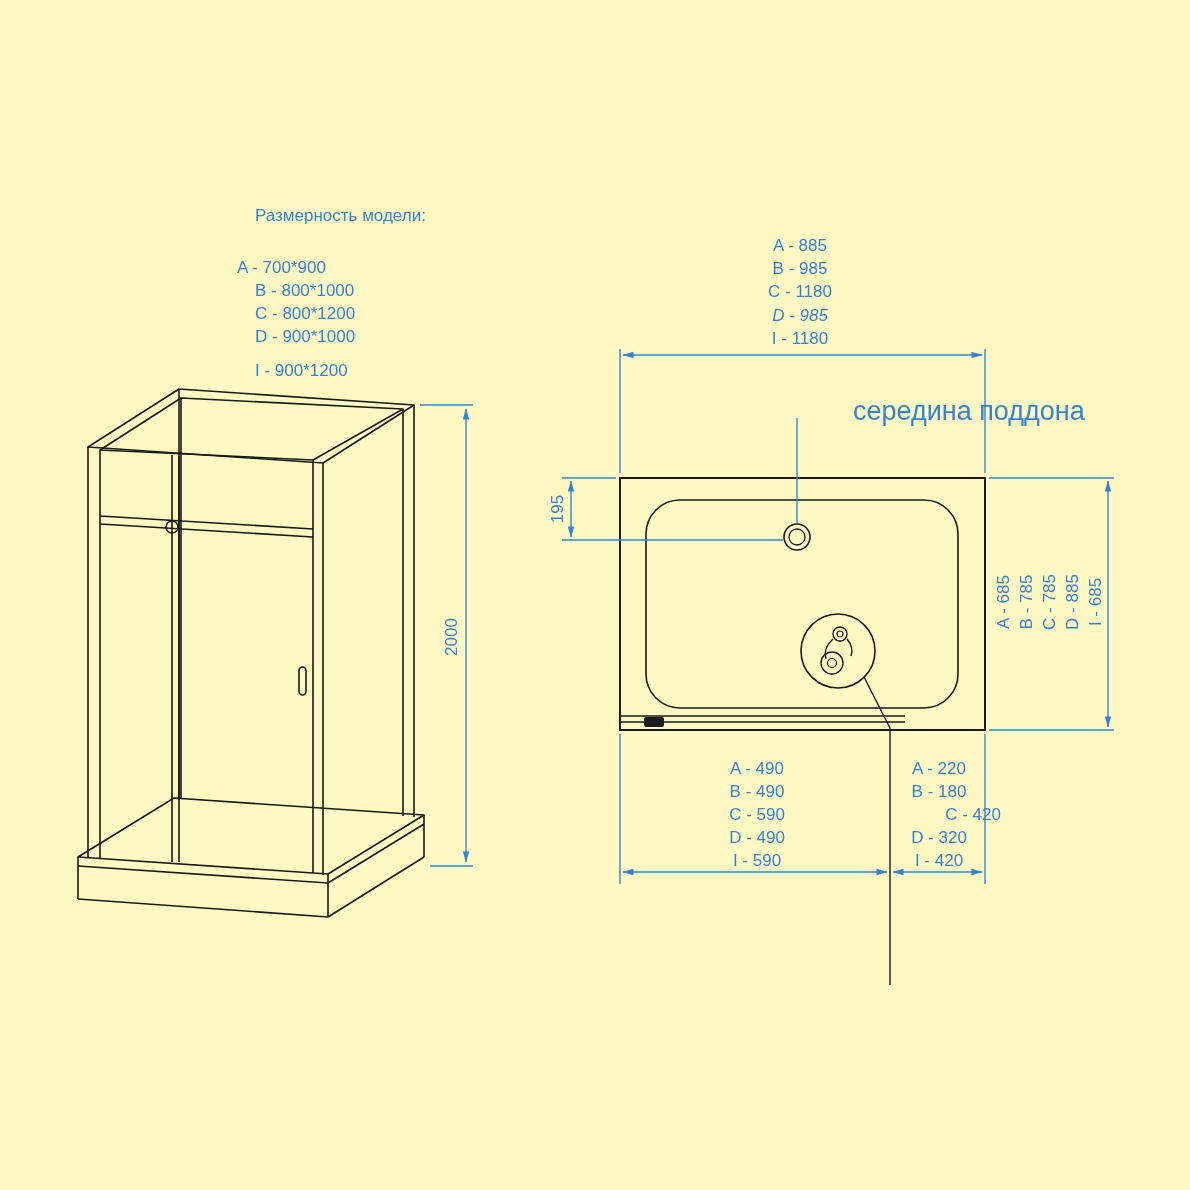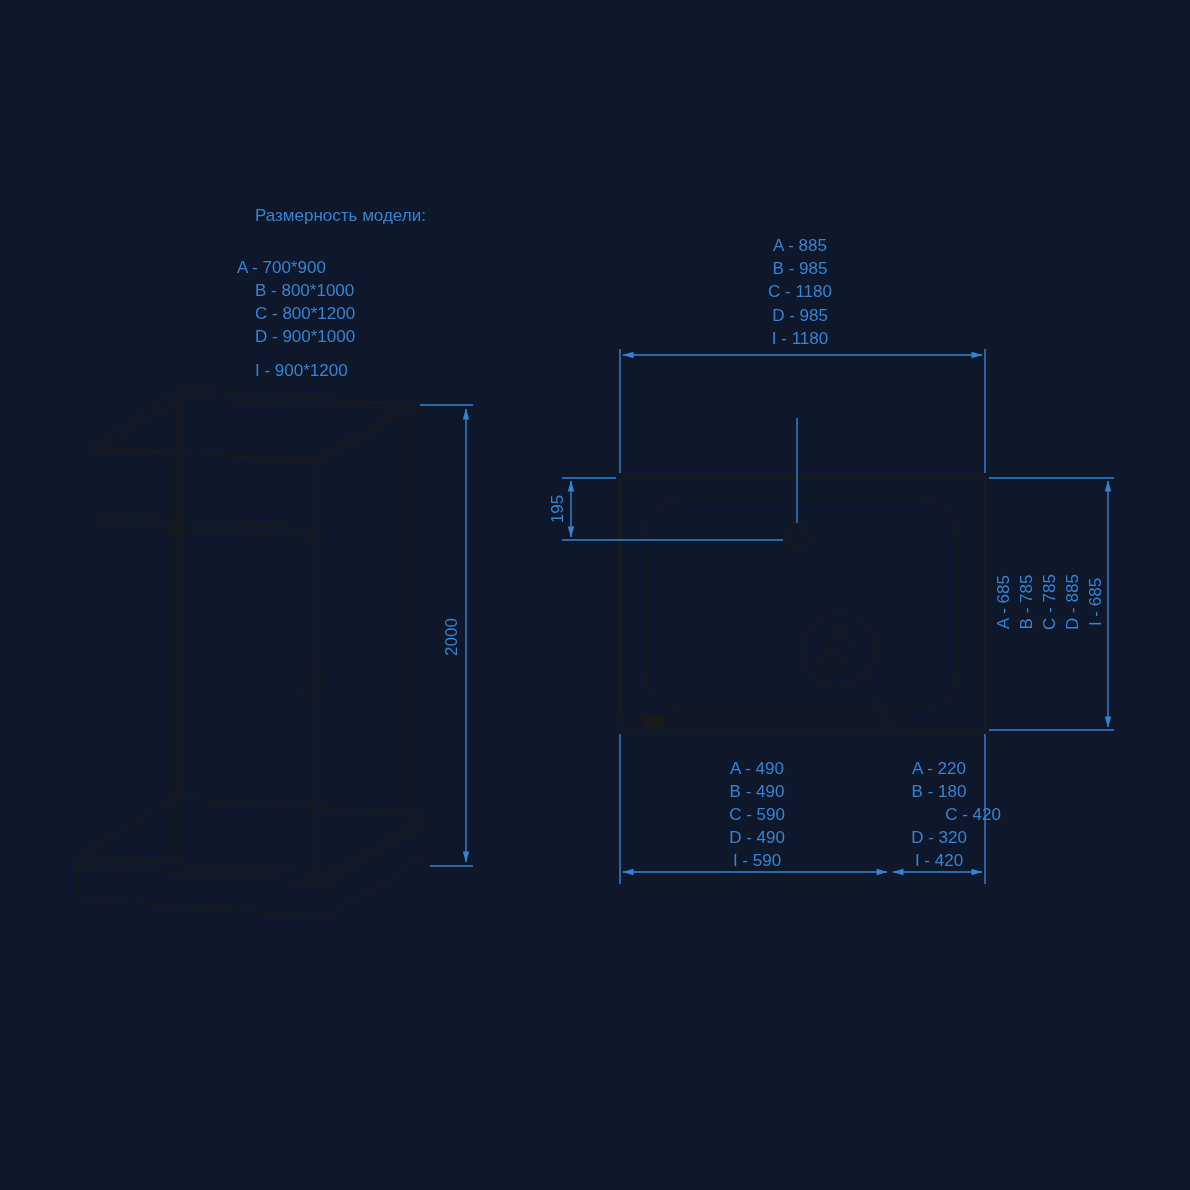--- a/index.html
+++ b/index.html
@@ -1,19 +1,19 @@
 <!DOCTYPE html>
 <html><head>
 <meta charset="utf-8">
 <style>
   html,body{margin:0;padding:0;background:#ffffff;}
   #canvas{
     position:relative;
     width:1190px;height:1190px;
-    background:#0f172a;
+    background:#fef9c3;
     font-family:"Liberation Sans", sans-serif;
     overflow:hidden;
   }
   #drawing-svg{position:absolute;left:0;top:0;}
   .lbl{
     position:absolute;
     color:#3584d4;
     font-size:17px;
     line-height:1;
     white-space:nowrap;
@@ -123,23 +123,24 @@
   <div class="lbl" style="left:255px;top:282px;">B - 800*1000</div>
   <div class="lbl" style="left:255px;top:305px;">C - 800*1200</div>
   <div class="lbl" style="left:255px;top:328px;">D - 900*1000</div>
   <div class="lbl" style="left:255px;top:351px;margin-top:11px;">I  - 900*1200</div>
 
   <div class="lbl rot" style="left:451px;top:637px;">2000</div>
 
   <div class="lbl ctr" style="left:800px;top:237px;">A - 885</div>
   <div class="lbl ctr" style="left:800px;top:260px;">B - 985</div>
   <div class="lbl ctr" style="left:800px;top:283px;">C - 1180</div>
-  <div class="lbl ctr" style="left:800px;top:307px;">D - 985</div>
+  <div class="lbl ctr" style="left:800px;top:307px;font-style:italic;">D - 985</div>
   <div class="lbl ctr" style="left:800px;top:330px;">I - 1180</div>
 
+  <div class="lbl big" style="left:853px;top:398px;">середина поддона</div>
 
   <div class="lbl rot" style="left:557px;top:509px;">195</div>
 
   <div class="lbl rot" style="left:1003px;top:602px;">A - 685</div>
   <div class="lbl rot" style="left:1026px;top:602px;">B - 785</div>
   <div class="lbl rot" style="left:1049px;top:602px;">C - 785</div>
   <div class="lbl rot" style="left:1072px;top:602px;">D - 885</div>
   <div class="lbl rot" style="left:1095px;top:602px;">I - 685</div>
 
   <div class="lbl ctr" style="left:757px;top:760px;">A - 490</div>

